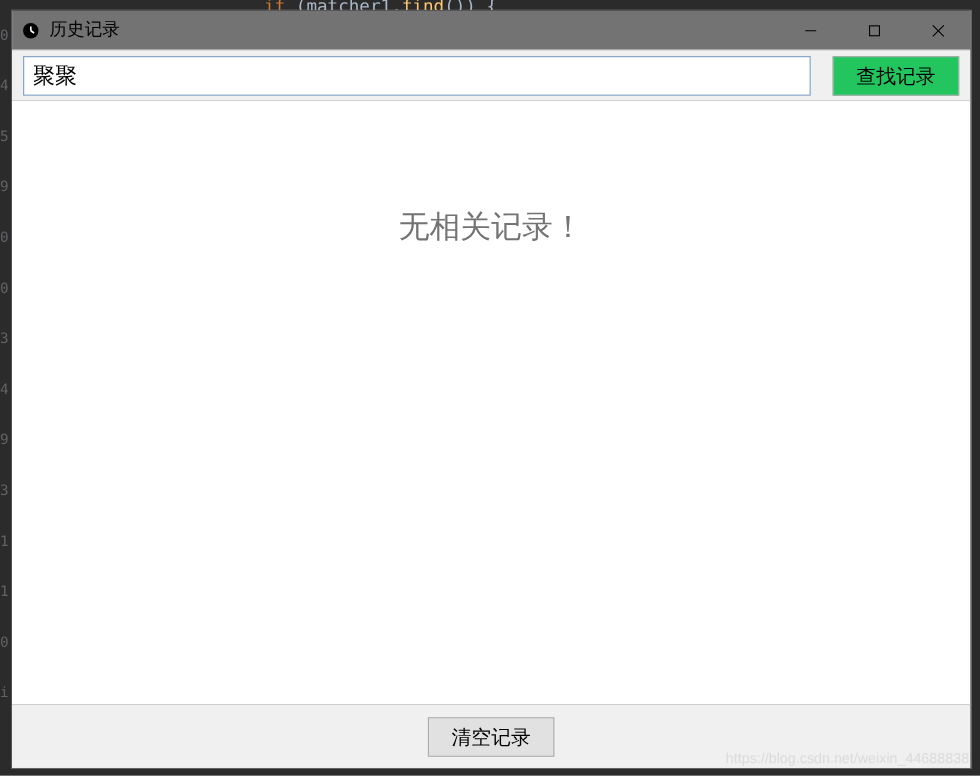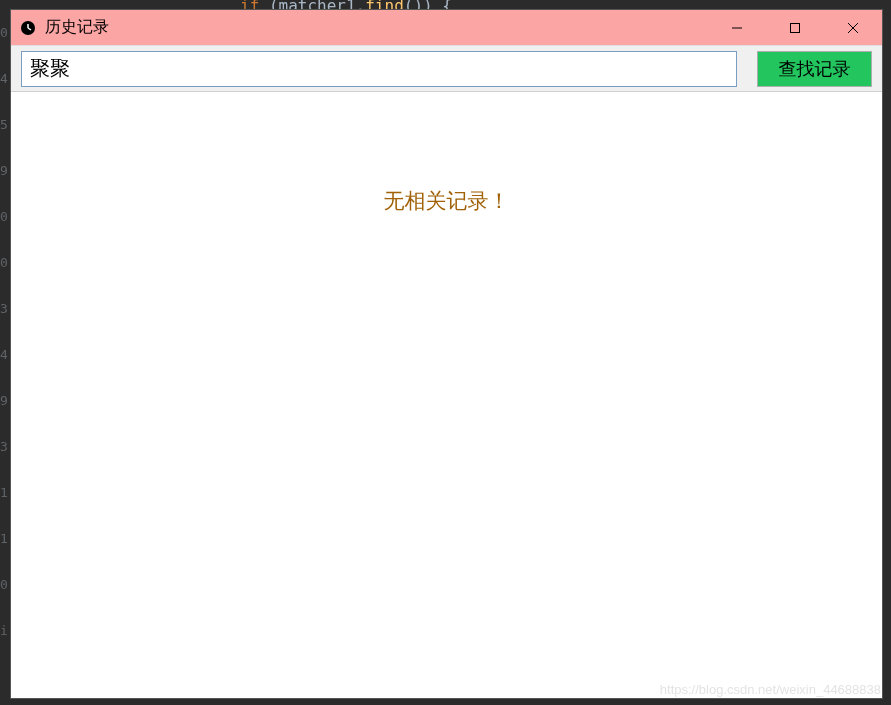--- a/index.html
+++ b/index.html
@@ -61,21 +61,21 @@
       width: 873px;
       height: 690px;
       background: #ffffff;
       border: 1px solid #555;
       display: flex;
       flex-direction: column;
     }
     
     .titlebar {
       height: 36px;
-      background: #fca5a5;
+      background: #737373;
       display: flex;
       align-items: center;
       padding: 0 0 0 8px;
       border-bottom: 1px solid #e0e0e0;
     }
     
     .titlebar-icon {
       width: 18px;
       height: 18px;
       margin-right: 8px;
@@ -137,22 +137,22 @@
     
     .content-area {
       flex: 1;
       background: #ffffff;
       display: flex;
       justify-content: center;
       padding-top: 95px;
     }
     
     .empty-message {
-      font-size: 21px;
-      color: #a16207;
+      font-size: 28px;
+      color: #737373;
       font-family: "SimSun", serif;
       text-align: center;
     }
     
     .bottom-bar {
       height: 58px;
       background: #f0f0f0;
       border-top: 1px solid #d0d0d0;
       display: flex;
       align-items: center;
@@ -238,16 +238,19 @@
 
   <div class="search-bar">
     <input type="text" class="search-input" value="聚聚" style="">
     <button class="search-button">查找记录</button>
   </div>
 
   <div class="content-area">
     <div class="empty-message">无相关记录！</div>
   </div>
 
+  <div class="bottom-bar">
+    <button class="clear-button">清空记录</button>
+  </div>
 
 </div>
 
 <div class="watermark">https://blog.csdn.net/weixin_44688838</div>
 
 </body></html>

